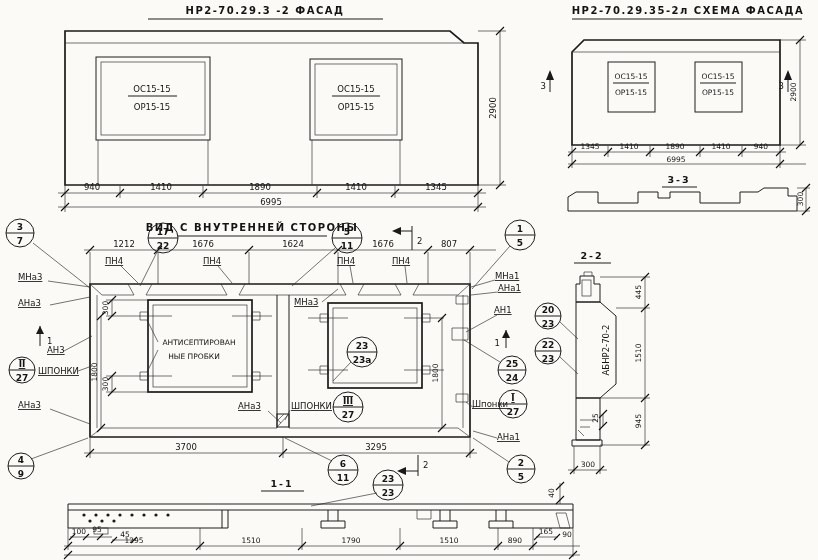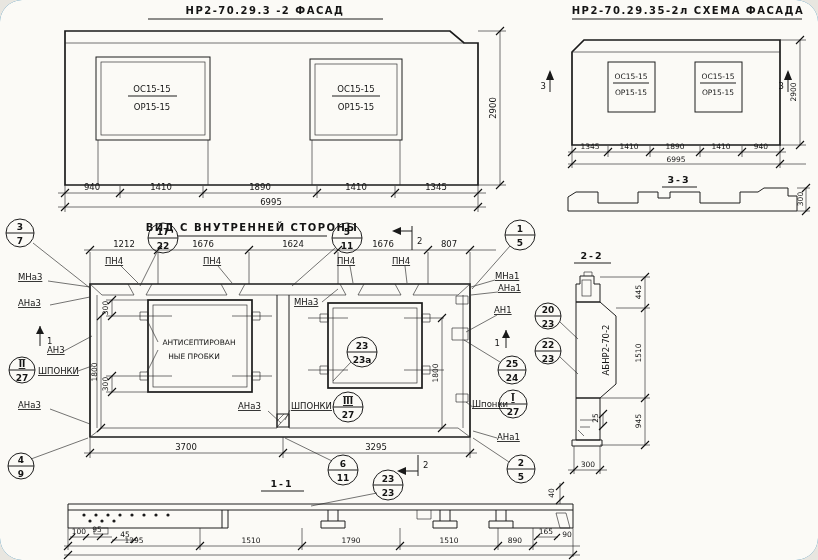--- a/index.html
+++ b/index.html
@@ -1,16 +1,16 @@
 <!DOCTYPE html>
 <html><head>
 <meta charset="utf-8">
 <style>
   html,body{margin:0;padding:0;background:#e8e6e0;}
-  .page{width:818px;height:560px;position:relative;background:#0369a1;overflow:hidden;border-radius:22px;}
+  .page{width:818px;height:560px;position:relative;background:#0369a1;overflow:hidden;}
   svg{display:block;}
   .ln{stroke:#1e1e1e;stroke-width:1;fill:none;}
   .ln2{stroke:#1a1a1a;stroke-width:1.7;fill:none;}
   .thin{stroke:#2a2a2a;stroke-width:.65;fill:none;}
   .tick{stroke:#111;stroke-width:1.1;fill:none;}
   .fillb{fill:#1a1a1a;stroke:none;}
   text{font-family:"DejaVu Sans",sans-serif;fill:#141414;}
   .tt{font-size:10px;letter-spacing:1.5px;font-weight:bold;}
   .st{font-size:9.5px;letter-spacing:2px;font-weight:bold;}
   .d{font-size:8.5px;}

